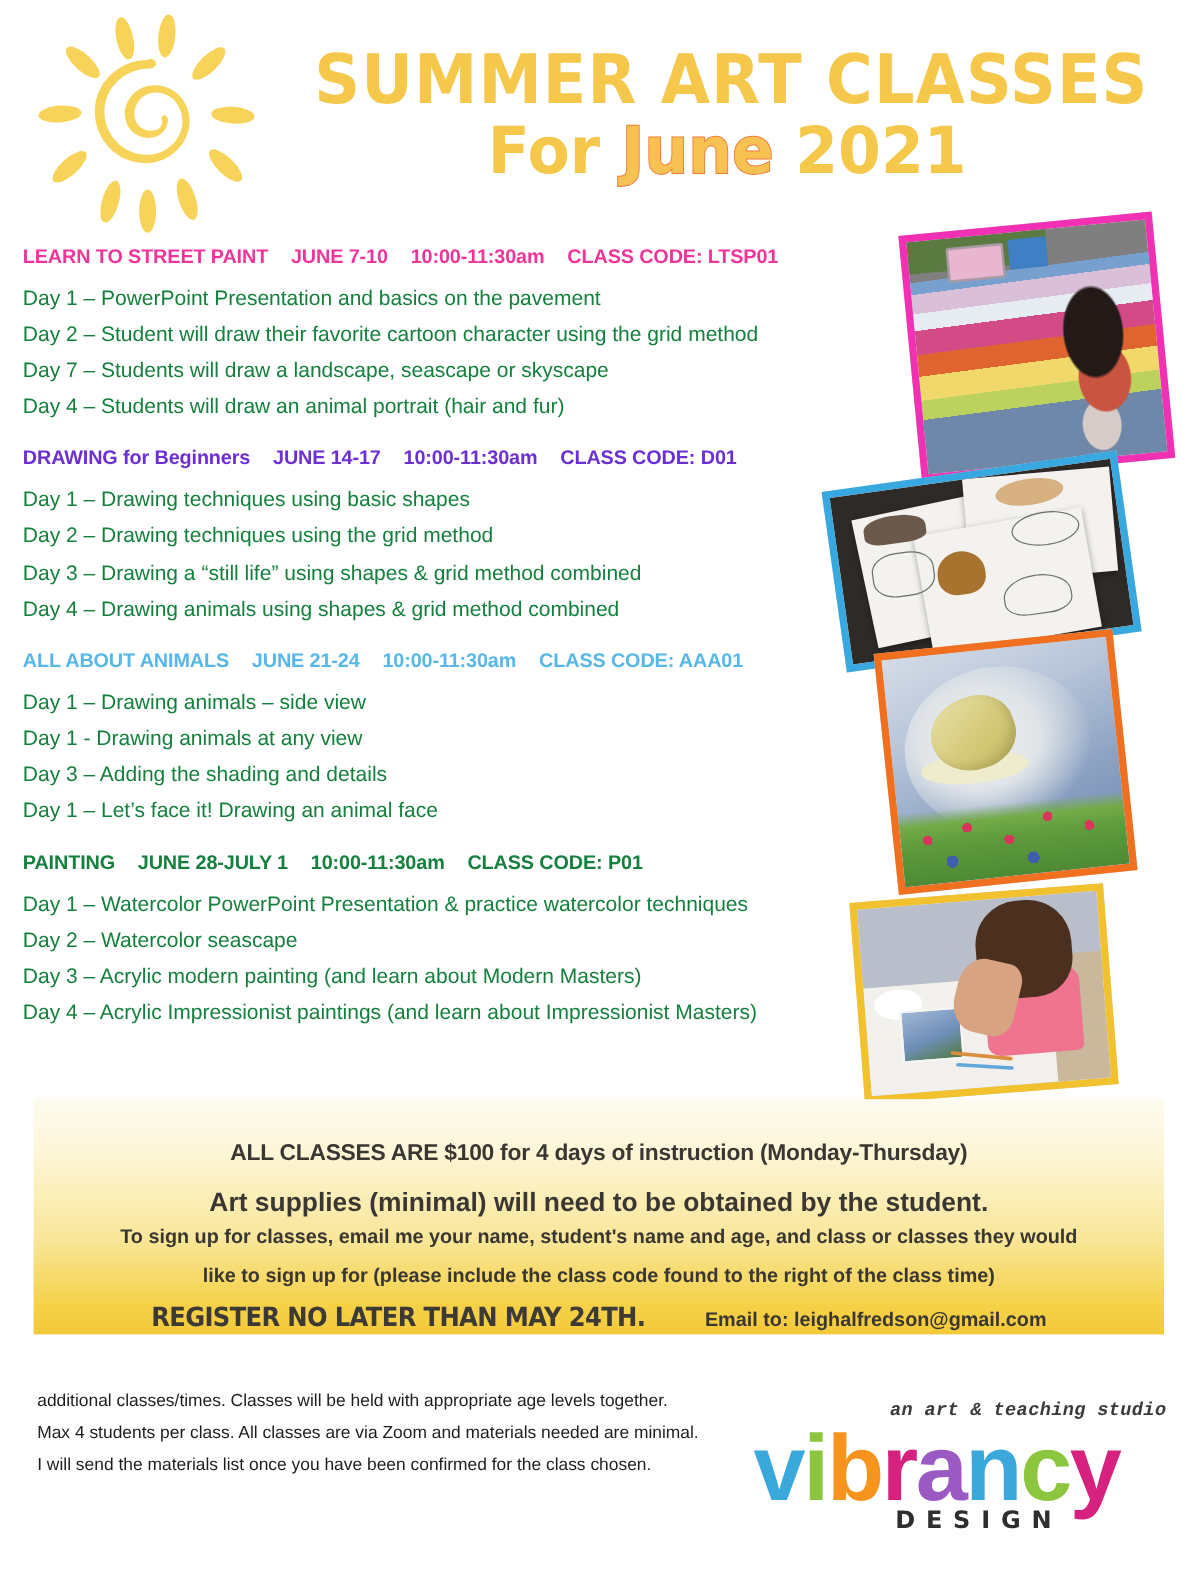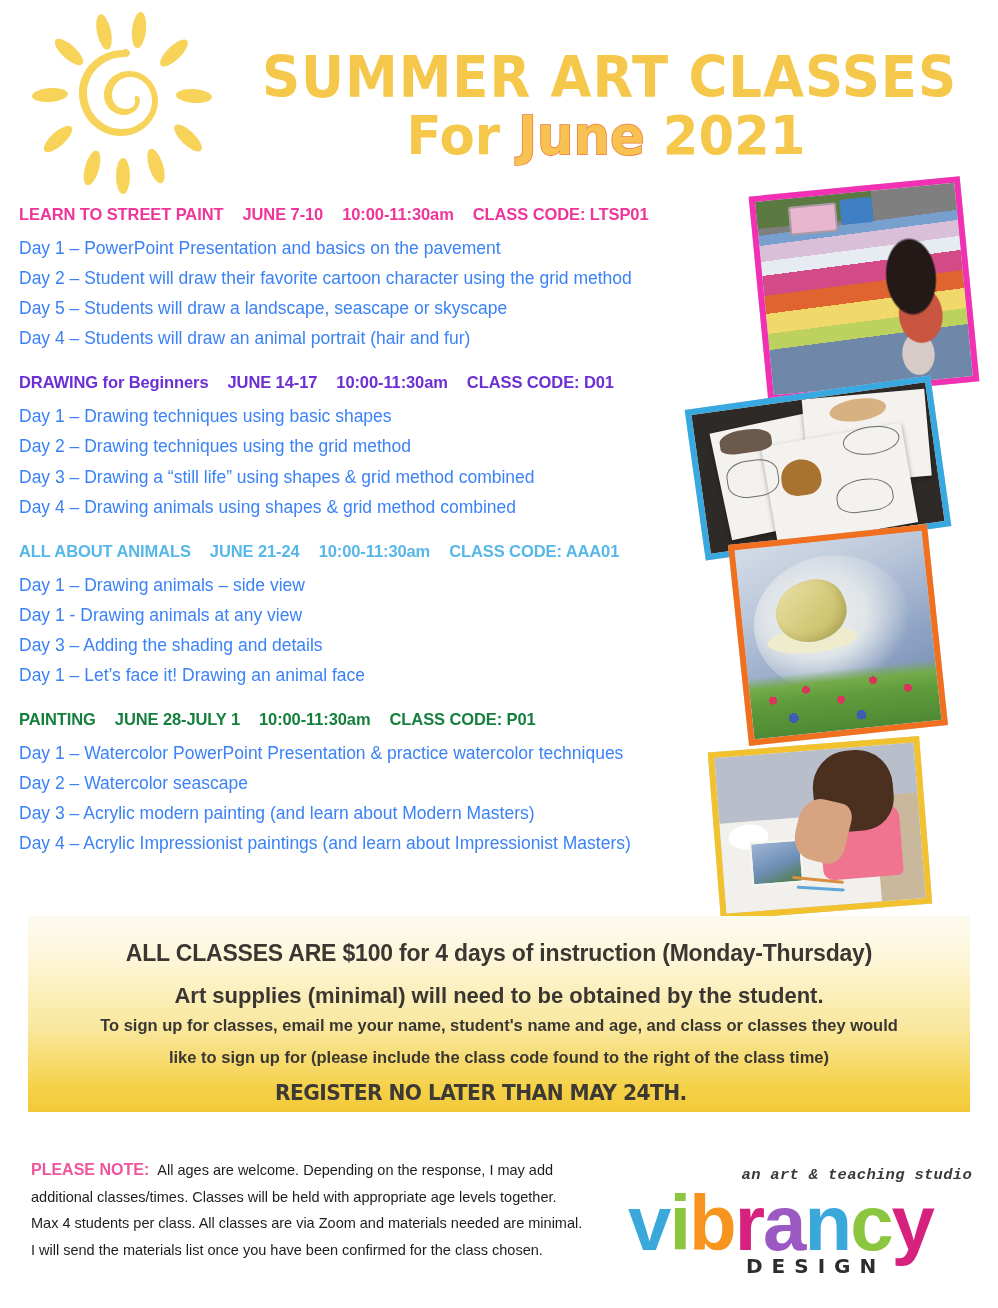--- a/index.html
+++ b/index.html
@@ -24,21 +24,21 @@
     position: absolute;
     left: 18px;
     top: 8px;
     width: 210px;
     height: 190px;
   }
 
   .title-block {
     position: absolute;
     left: 236px;
-    top: 48px;
+    top: 38px;
     width: 740px;
   }
 
   .title-main {
     font-family: "DejaVu Sans", sans-serif;
     font-weight: bold;
     font-size: 57px;
     letter-spacing: 1px;
     color: #F5C84C;
     line-height: 1.02;
@@ -83,21 +83,21 @@
     margin-bottom: 9px;
     white-space: nowrap;
     letter-spacing: -0.1px;
   }
 
   .class-heading .seg { display: inline-block; }
   .class-heading .gap-lg { display: inline-block; width: 19px; }
 
   .day-line {
     font-size: 17.5px;
-    color: #3b82f6;
+    color: #15803d;
     line-height: 1.72;
     white-space: nowrap;
   }
 
   
   .photo {
     position: absolute;
     overflow: hidden;
     background: #cfcfcf;
   }
@@ -272,24 +272,25 @@
     top: 916px;
     width: 942px;
     height: 196px;
     background: linear-gradient(180deg, #FDFBF0 0%, #FDF6D8 22%, #F9E79C 58%, #F5D147 88%, #F3C93A 100%);
     padding: 24px 18px 10px;
     text-align: center;
     color: #3a3632;
   }
 
   .info-line-1 {
-    font-size: 23px;
+    font-size: 19px;
     font-weight: bold;
     letter-spacing: -0.2px;
     margin-bottom: 16px;
+    margin-top: 11px;
   }
   .info-line-2 {
     font-size: 22px;
     font-weight: bold;
     margin-bottom: 7px;
   }
   .info-line-3, .info-line-4 {
     font-size: 16.5px;
     font-weight: bold;
     margin-bottom: 13px;
@@ -409,21 +410,21 @@
     <div class="title-sub"><span>For </span><span class="month">June</span><span> 2021</span></div>
   </div>
 </div>
 
 <div class="classes">
 
   <div class="class-block">
     <div class="class-heading" style="color:#F0359A"><span class="seg">LEARN TO STREET PAINT</span><span class="gap-lg"></span><span class="seg">JUNE 7-10</span><span class="gap-lg"></span><span class="seg">10:00-11:30am</span><span class="gap-lg"></span><span class="seg">CLASS CODE: LTSP01</span></div>
     <div class="day-line">Day 1 – PowerPoint Presentation and basics on the pavement</div>
     <div class="day-line">Day 2 – Student will draw their favorite cartoon character using the grid method</div>
-    <div class="day-line">Day 5 – Students will draw a landscape, seascape or skyscape</div>
+    <div class="day-line">Day 7 – Students will draw a landscape, seascape or skyscape</div>
     <div class="day-line">Day 4 – Students will draw an animal portrait (hair and fur)</div>
   </div>
 
   <div class="class-block">
     <div class="class-heading" style="color:#6B2FD4"><span class="seg">DRAWING for Beginners</span><span class="gap-lg"></span><span class="seg">JUNE 14-17</span><span class="gap-lg"></span><span class="seg">10:00-11:30am</span><span class="gap-lg"></span><span class="seg">CLASS CODE: D01</span></div>
     <div class="day-line">Day 1 – Drawing techniques using basic shapes</div>
     <div class="day-line">Day 2 – Drawing techniques using the grid method</div>
     <div class="day-line">Day 3 – Drawing a “still life” using shapes &amp; grid method combined</div>
     <div class="day-line">Day 4 – Drawing animals using shapes &amp; grid method combined</div>
   </div>
@@ -491,25 +492,25 @@
   </div>
 </div>
 
 <div class="info-box">
   <div class="info-line-1">ALL CLASSES ARE $100 for 4 days of instruction (Monday-Thursday)</div>
   <div class="info-line-2">Art supplies (minimal) will need to be obtained by the student.</div>
   <div class="info-line-3">To sign up for classes, email me your name, student's name and age, and class or classes they would</div>
   <div class="info-line-4">like to sign up for (please include the class code found to the right of the class time)</div>
   <div class="info-register-row">
     <span class="info-register">REGISTER NO LATER THAN MAY 24TH.</span>
+    <span class="info-email">Email to:  leighalfredson@gmail.com</span>
   </div>
 </div>
 
 <div class="footer-note">
-  <div class="note-line"><span class="please-note-label">PLEASE NOTE:</span>&nbsp;&nbsp;<span>All ages are welcome. Depending on the response, I may add</span></div>
   <div class="note-line">additional classes/times.  Classes will be held with appropriate age levels together.</div>
   <div class="note-line">Max 4 students per class.  All classes are via Zoom and materials needed are minimal.</div>
   <div class="note-line">I will send the materials list once you have been confirmed for the class chosen.</div>
 </div>
 
 <div class="brand">
   <div class="brand-tagline">an art &amp; teaching studio</div>
   <div class="brand-word">
     <span style="color:#3BA8DC">v</span><span style="color:#8CC63F">i</span><span style="color:#F7941E">b</span><span style="color:#D6217F">r</span><span style="color:#9B59C4">a</span><span style="color:#3BA8DC">n</span><span style="color:#8CC63F">c</span><span style="color:#D6217F">y</span>
   </div>

